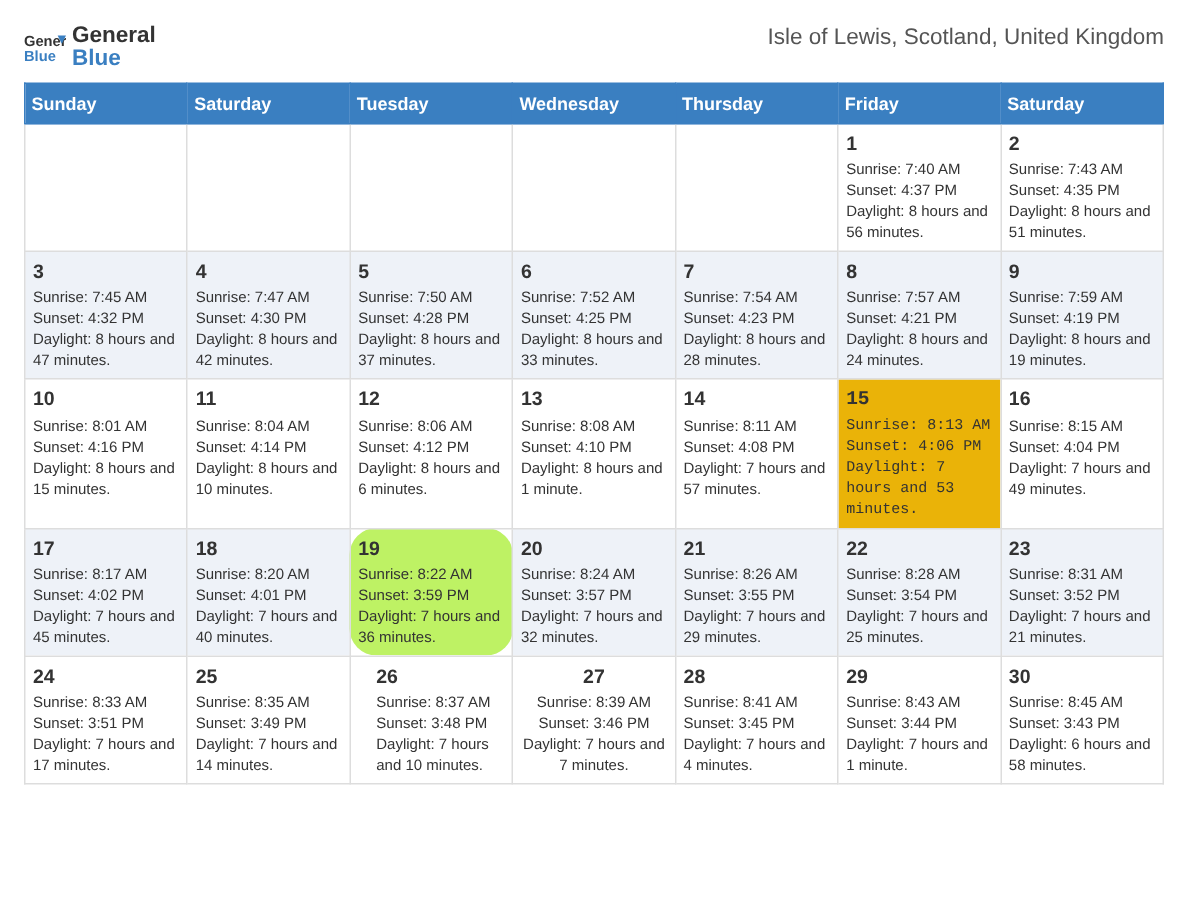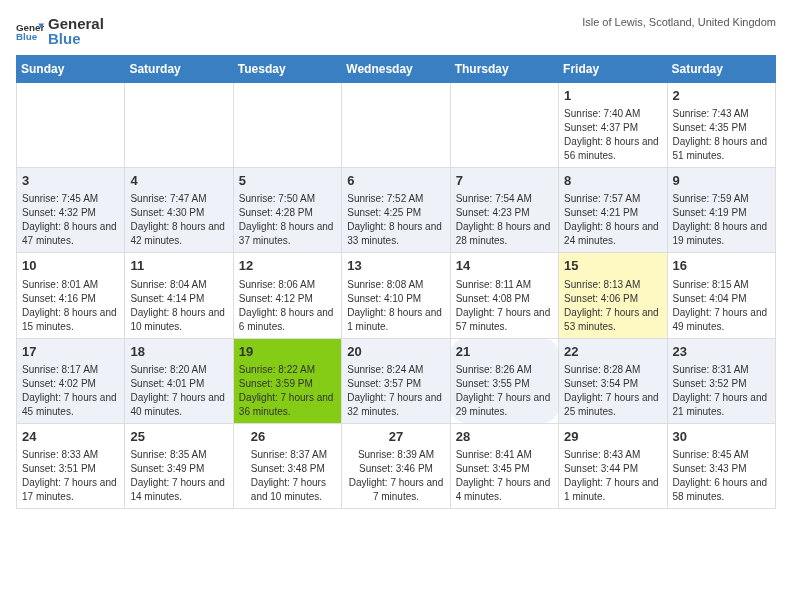--- a/index.html
+++ b/index.html
@@ -28,21 +28,21 @@
     .title-block {
       text-align: right;
     }
     .month-title {
       font-size: 36px;
       font-weight: normal;
       color: #333;
       line-height: 1.1;
     }
     .location {
-      font-size: 11px;
+      font-size: 15px;
       color: #555;
     }
     .calendar {
       width: 100%;
       border-collapse: collapse;
       font-size: 11px;
     }
     .calendar th {
       background: #3a7fc1;
       color: #fff;
@@ -172,47 +172,47 @@
           <div class="day-info">Sunrise: 8:06 AM<br>Sunset: 4:12 PM<br>Daylight: 8 hours and 6 minutes.</div>
         </td>
         <td style="background: rgb(255, 255, 255);">
           <span class="day-number">13</span>
           <div class="day-info">Sunrise: 8:08 AM<br>Sunset: 4:10 PM<br>Daylight: 8 hours and 1 minute.</div>
         </td>
         <td style="background: rgb(255, 255, 255);">
           <span class="day-number">14</span>
           <div class="day-info">Sunrise: 8:11 AM<br>Sunset: 4:08 PM<br>Daylight: 7 hours and 57 minutes.</div>
         </td>
-        <td style="background: #fef9c3;">
+        <td style="background: #eab308; font-family: Liberation Mono, monospace;">
           <span class="day-number">15</span>
           <div class="day-info">Sunrise: 8:13 AM<br>Sunset: 4:06 PM<br>Daylight: 7 hours and 53 minutes.</div>
         </td>
         <td style="background: rgb(255, 255, 255);">
           <span class="day-number">16</span>
           <div class="day-info">Sunrise: 8:15 AM<br>Sunset: 4:04 PM<br>Daylight: 7 hours and 49 minutes.</div>
         </td>
       </tr>
       <tr style="background: rgb(238, 242, 248);">
         <td style="background: rgb(238, 242, 248);">
           <span class="day-number">17</span>
           <div class="day-info">Sunrise: 8:17 AM<br>Sunset: 4:02 PM<br>Daylight: 7 hours and 45 minutes.</div>
         </td>
         <td style="background: rgb(238, 242, 248);">
           <span class="day-number">18</span>
           <div class="day-info">Sunrise: 8:20 AM<br>Sunset: 4:01 PM<br>Daylight: 7 hours and 40 minutes.</div>
         </td>
-        <td style="background: #84cc16;">
+        <td style="background: #bef264; border-radius: 18px;">
           <span class="day-number">19</span>
           <div class="day-info">Sunrise: 8:22 AM<br>Sunset: 3:59 PM<br>Daylight: 7 hours and 36 minutes.</div>
         </td>
         <td style="background: rgb(238, 242, 248);">
           <span class="day-number">20</span>
           <div class="day-info">Sunrise: 8:24 AM<br>Sunset: 3:57 PM<br>Daylight: 7 hours and 32 minutes.</div>
         </td>
-        <td style="background: rgb(238, 242, 248); border-radius: 17px;">
+        <td style="background: rgb(238, 242, 248);">
           <span class="day-number">21</span>
           <div class="day-info">Sunrise: 8:26 AM<br>Sunset: 3:55 PM<br>Daylight: 7 hours and 29 minutes.</div>
         </td>
         <td style="background: rgb(238, 242, 248);">
           <span class="day-number">22</span>
           <div class="day-info">Sunrise: 8:28 AM<br>Sunset: 3:54 PM<br>Daylight: 7 hours and 25 minutes.</div>
         </td>
         <td style="background: rgb(238, 242, 248);">
           <span class="day-number">23</span>
           <div class="day-info">Sunrise: 8:31 AM<br>Sunset: 3:52 PM<br>Daylight: 7 hours and 21 minutes.</div>

